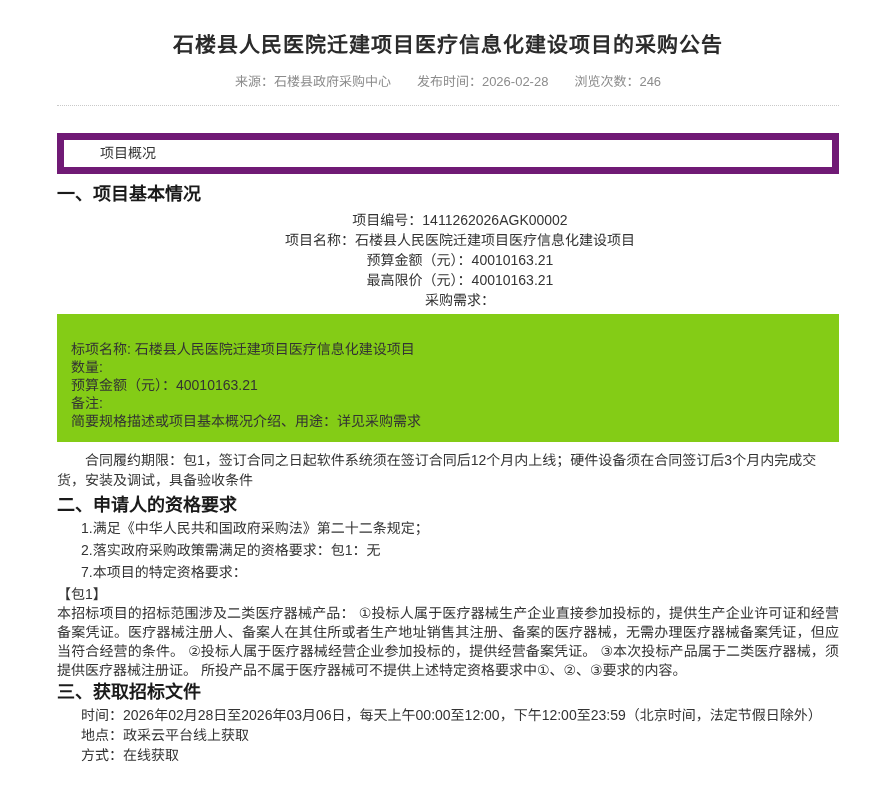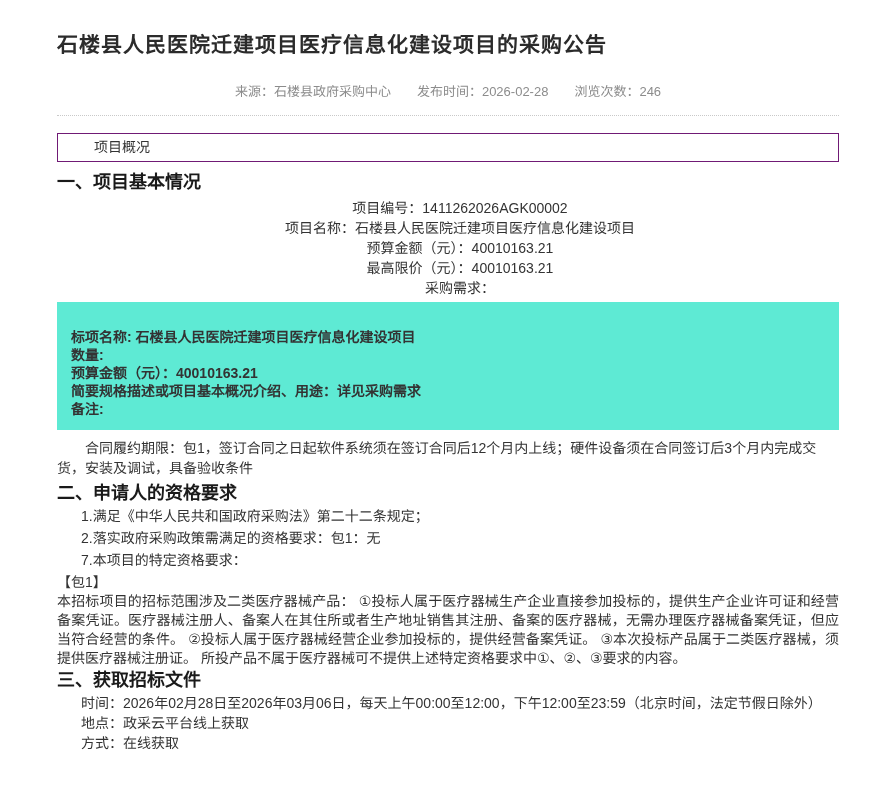--- a/index.html
+++ b/index.html
@@ -20,40 +20,40 @@
     margin: 0 auto;
     color: #333333;
     font-size: 14px;
   }
   .doc-title {
     margin: 32px 0 0 0;
     font-size: 21px;
     line-height: 26px;
     font-weight: bold;
     color: #2b2b2b;
-    text-align: left;
+    text-align: center;
     letter-spacing: 1px;
   }
   .meta-row {
-    margin-top: 26px;
+    margin-top: 16px;
     display: flex;
     justify-content: center;
     gap: 26px;
     font-size: 13px;
     line-height: 15px;
     color: #8c8c8c;
   }
   .dotted-divider {
     margin-top: 16px;
     border-bottom: 1px dotted #c9c9c9;
     height: 0;
   }
   .overview-box {
-    margin-top: 17px;
-    border: 1px solid #701a75;
+    margin-top: 27px;
+    border: 7px solid #701a75;
     padding: 3px 8px 4px 8px;
     line-height: 20px;
     color: #333333;
   }
   .overview-box p {
     margin: 0;
     text-indent: 2em;
   }
   .section-heading {
     margin: 12px 0 0 0;
@@ -64,23 +64,22 @@
   }
   .rows-block { margin-top: 8px; }
   .rows-block p {
     margin: 0;
     padding-left: 24px;
     line-height: 20px;
     text-align: center;
   }
   .demand-box {
     margin-top: 4px;
-    background: #5eead4;
+    background: #84cc16;
     padding: 26px 14px 12px 14px;
-    font-weight: bold;
   }
   .demand-box p {
     margin: 0;
     line-height: 18px;
   }
   .indent-para {
     margin: 8px 0 0 0;
     line-height: 20px;
     text-indent: 2em;
   }
@@ -140,22 +139,22 @@
       <p>项目名称：石楼县人民医院迁建项目医疗信息化建设项目</p>
       <p>预算金额（元）：40010163.21</p>
       <p>最高限价（元）：40010163.21</p>
       <p>采购需求：</p>
     </div>
 
     <div class="demand-box">
       <p>标项名称: 石楼县人民医院迁建项目医疗信息化建设项目</p>
       <p>数量:</p>
       <p>预算金额（元）：40010163.21</p>
+      <p>备注:</p>
       <p>简要规格描述或项目基本概况介绍、用途：详见采购需求</p>
-      <p>备注:</p>
     </div>
 
     <p class="indent-para">合同履约期限：包1，签订合同之日起软件系统须在签订合同后12个月内上线；硬件设备须在合同签订后3个月内完成交货，安装及调试，具备验收条件</p>
 
     <h2 class="section-heading h2-second">二、申请人的资格要求</h2>
 
     <div class="qual-items">
       <p>1.满足《中华人民共和国政府采购法》第二十二条规定；</p>
       <p>2.落实政府采购政策需满足的资格要求：包1：无</p>
       <p>7.本项目的特定资格要求：</p>

